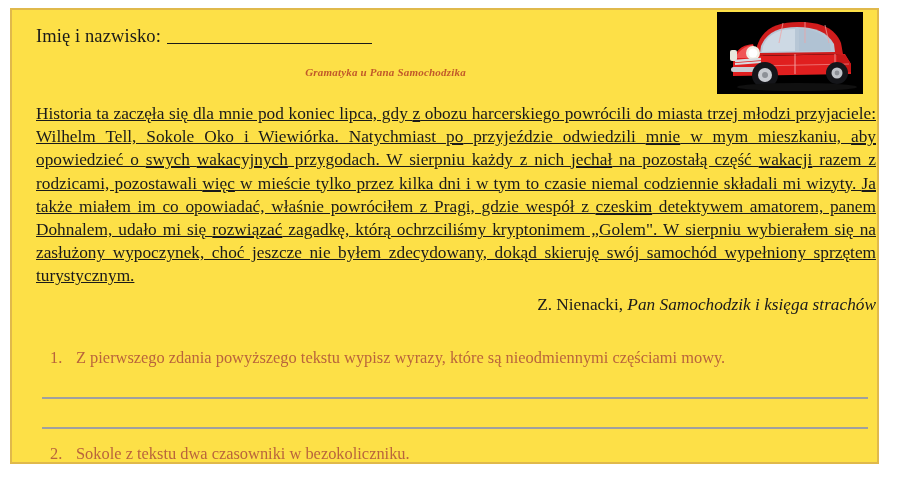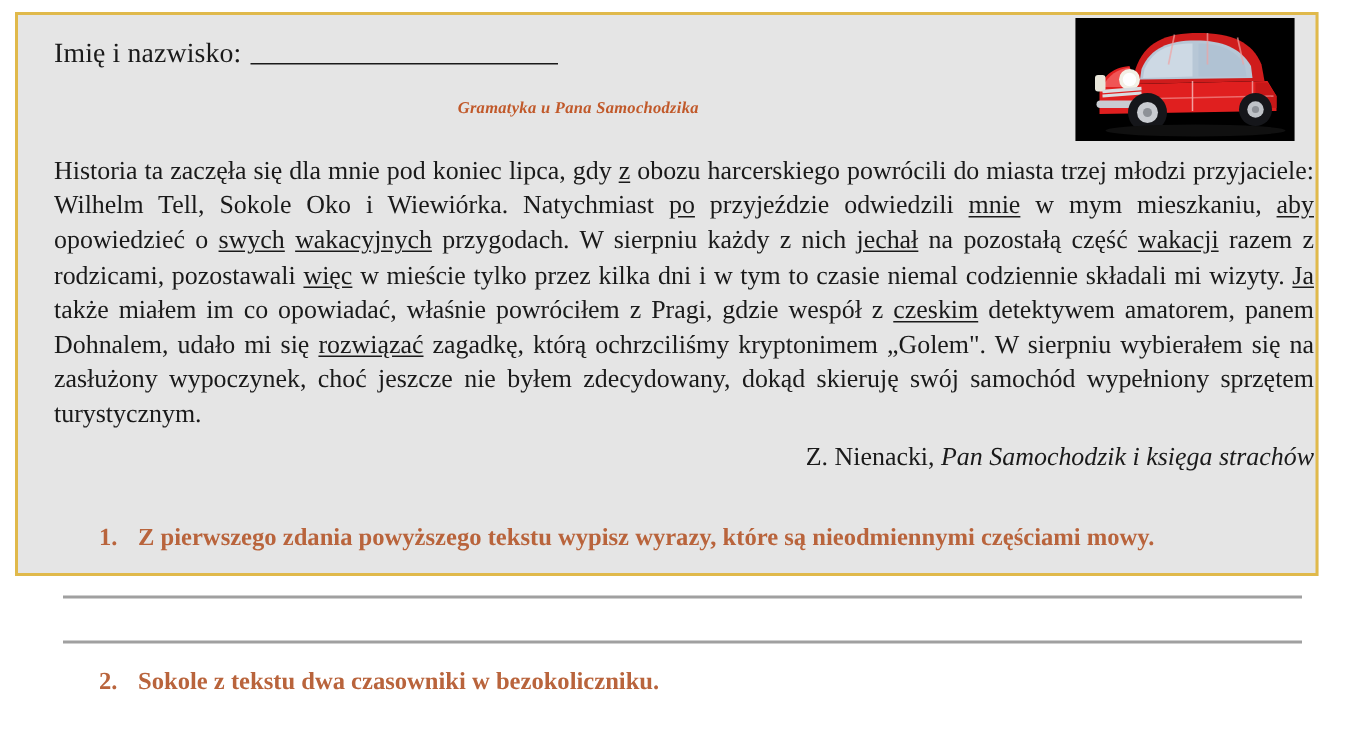--- a/index.html
+++ b/index.html
@@ -14,24 +14,24 @@
     font-family: "Liberation Serif", "DejaVu Serif", serif;
     color: #1a1a1a;
     position: relative;
   }
 
   #page-frame {
     position: absolute;
     left: 10px;
     top: 8px;
     width: 869px;
-    height: 376px;
+    height: 456px;
     border: 2px solid #e0b94b;
     box-sizing: border-box;
-    background: #e5e5e5;
+    background: #fde047;
   }
 
   #page-inner {
     position: absolute;
     left: 12px;
     top: 0;
     right: 12px;
     bottom: 0;
   }
 
@@ -87,43 +87,43 @@
   .reading {
     position: absolute;
     left: 12px;
     top: 92px;
     width: 840px;
     font-size: 17.3px;
     line-height: 23.2px;
     text-align: justify;
     text-justify: inter-word;
     color: #1a1a1a;
+    text-decoration: underline;
   }
   .reading u { text-decoration: underline; text-underline-offset: 1.5px; }
 
   .attribution {
     position: absolute;
     left: 12px;
     top: 285px;
     width: 840px;
     text-align: right;
     font-size: 17.3px;
     padding-right: 2px;
   }
   .attribution .booktitle { font-style: italic; }
 
   
   .question {
     position: absolute;
-    left: 42px;
+    left: 26px;
     width: 820px;
     font-size: 16.4px;
     color: #b9643c;
     line-height: 21px;
-    font-weight: bold;
   }
   #question-1 { top: 337px; }
   #question-2 { top: 433px; }
   .q-num {
     display: inline-block;
     width: 26px;
   }
   .q-text { }
 
   .answer-line {

